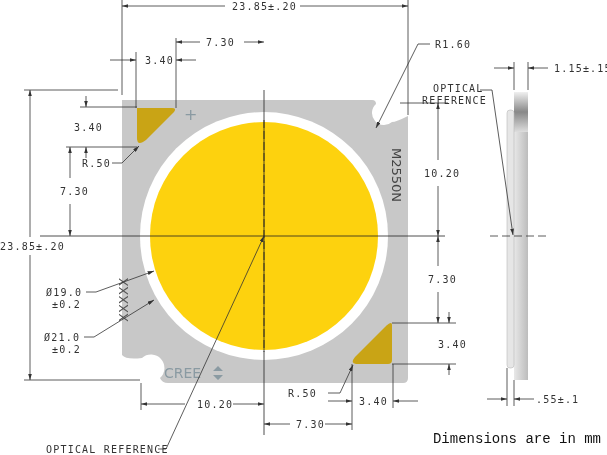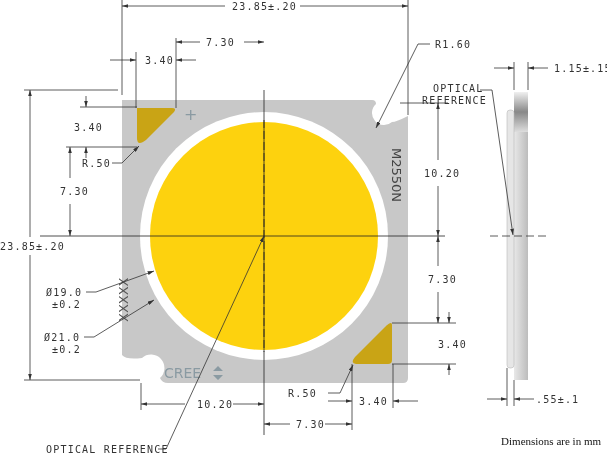--- a/index.html
+++ b/index.html
@@ -1,19 +1,19 @@
 <!DOCTYPE html>
 <html><head>
 <meta charset="utf-8">
 <style>
   html, body { margin:0; padding:0; background:#ffffff; }
   body { width:607px; height:455px; position:relative; overflow:hidden; font-family:"DejaVu Sans", sans-serif; }
   svg { position:absolute; left:0; top:0; }
   .dim { font-family:"DejaVu Sans Mono", monospace; font-size:10px; fill:#333; letter-spacing:1.2px; }
-  .note { position:absolute; right:6px; bottom:8px; font-family:Liberation Serif, serif; font-size:11px; color:#111; }
+  .note { position:absolute; right:6px; bottom:8px; font-family:Liberation Mono, monospace; font-size:14px; color:#111; }
 </style>
 </head>
 <body>
 
 <svg width="607" height="455" viewBox="0 0 607 455">
   <defs>
     <marker id="ar" viewBox="0 0 10 6" refX="10" refY="3" markerWidth="8" markerHeight="5" orient="auto-start-reverse">
       <path d="M0,0 L10,3 L0,6 z" fill="#333"></path>
     </marker>
     <linearGradient id="sideg" x1="0" x2="1">

